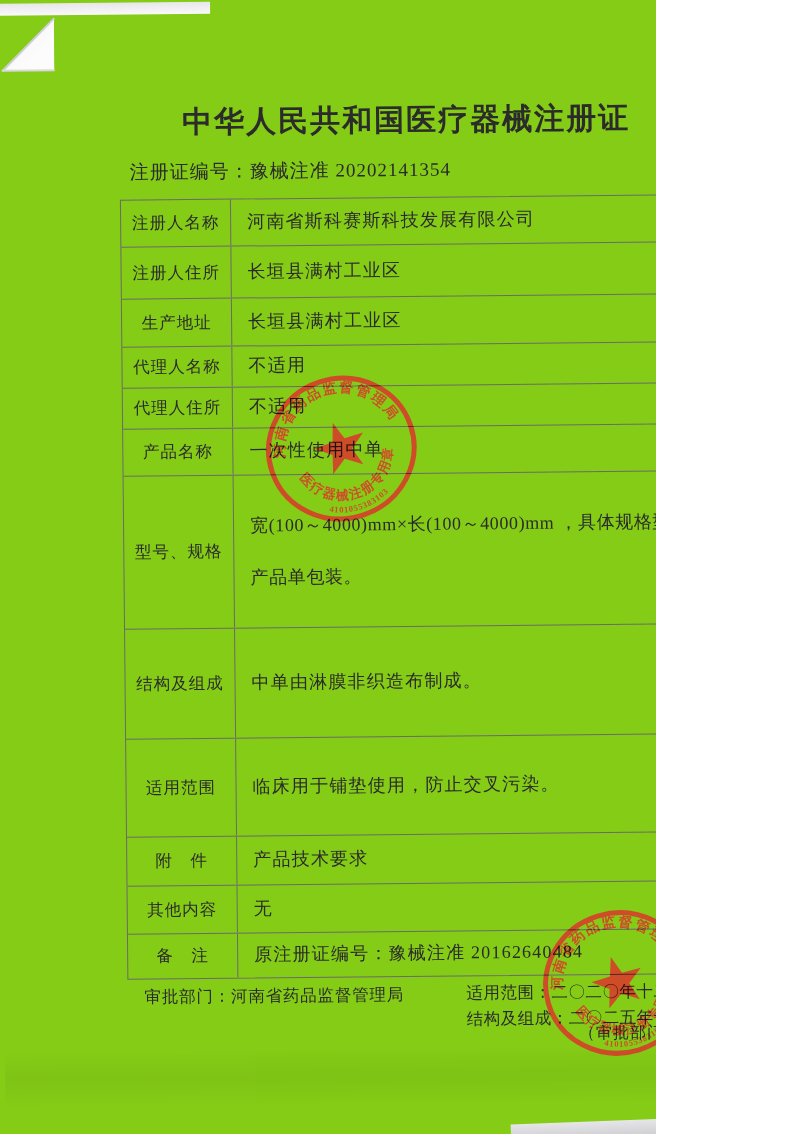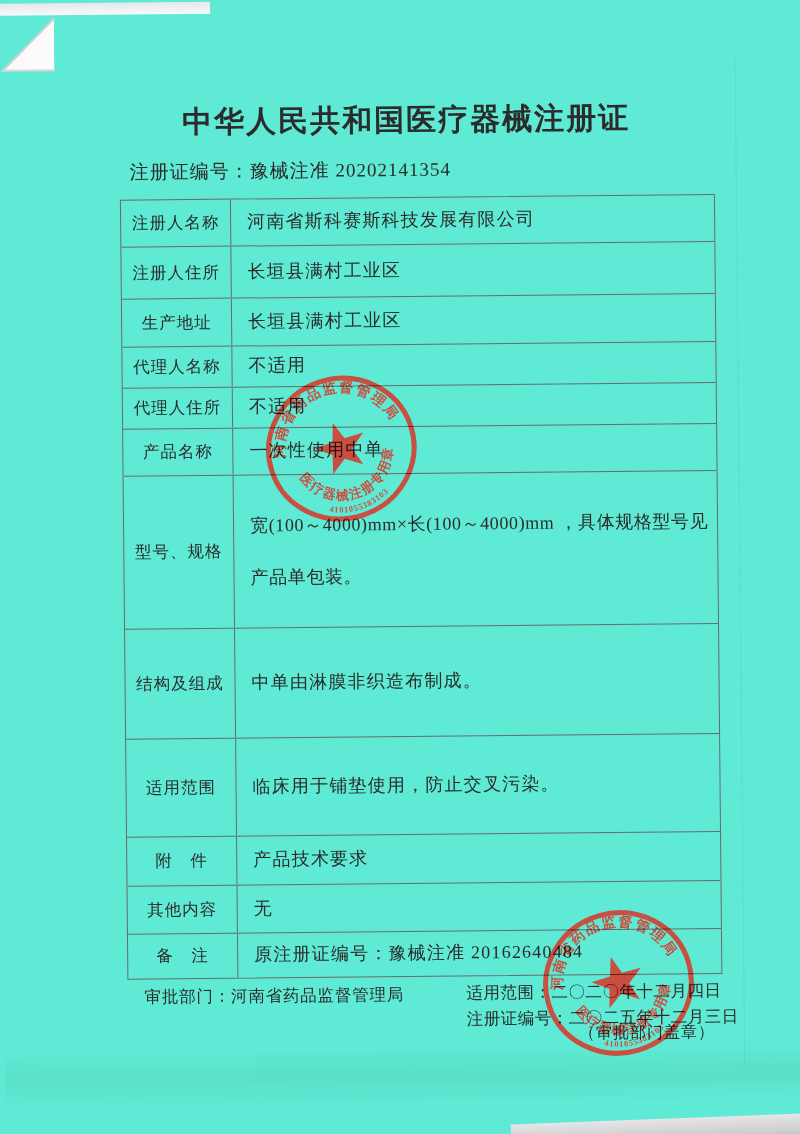--- a/index.html
+++ b/index.html
@@ -1,17 +1,17 @@
 <!DOCTYPE html>
 <html><head>
 <meta charset="utf-8">
 <style>
   html,body{margin:0;padding:0;background:#ffffff;}
-  .page{position:relative;width:800px;height:1134px;overflow:hidden;
-        background:#5eead4;font-family:"Liberation Serif","DejaVu Serif",serif;color:#2b2b2b;}
+  .page{position:relative;width:656px;height:1134px;overflow:hidden;
+        background:#84cc16;font-family:"Liberation Serif","DejaVu Serif",serif;color:#2b2b2b;}
   .scan{position:absolute;left:0;top:0;width:800px;height:1134px;
         transform:rotate(-0.55deg);transform-origin:400px 520px;}
 
   
   .edge-top{position:absolute;left:0;top:0;width:215px;height:12px;
         background:linear-gradient(#e7e7ea,#f9f9fa);}
   .fold-diag{position:absolute;left:-4px;top:40px;width:74px;height:2px;background:#cfcfd3;
         transform:rotate(-45deg);}
   .fold-base{position:absolute;left:6px;top:66px;width:53px;height:2px;background:#d9d9db;}
   .fold-fill{position:absolute;left:6px;top:15px;width:53px;height:52px;
@@ -116,21 +116,21 @@
       </div>
       <div class="row r12">
         <div class="cell-label">备　注</div>
         <div class="cell-value">原注册证编号：豫械注准 20162640484</div>
       </div>
     </div>
 
     <div class="approval-dept">审批部门：河南省药品监督管理局</div>
     <div class="dates">
       <div><span>适用范围：</span><span>二〇二〇年十二月四日</span></div>
-      <div><span>注册证编号：</span><span>二〇二五年十二月三日</span></div>
+      <div><span>结构及组成：</span><span>二〇二五年十二月三日</span></div>
     </div>
     <div class="seal-note">（审批部门盖章）</div>
 
     <svg class="stamp stamp-1" width="170" height="160" viewBox="0 0 170 160">
       <defs>
         <path id="s1top" d="M 29.3 68.2 A 57 57 0 0 1 140.7 68.2"></path>
         <path id="s1bot" d="M 36.2 94.9 A 51 51 0 0 0 133.8 94.9"></path>
         <path id="s1num" d="M 48.3 132.4 A 64 64 0 0 0 121.7 132.4"></path>
       </defs>
       <g fill="#d93a2b" stroke="none">

